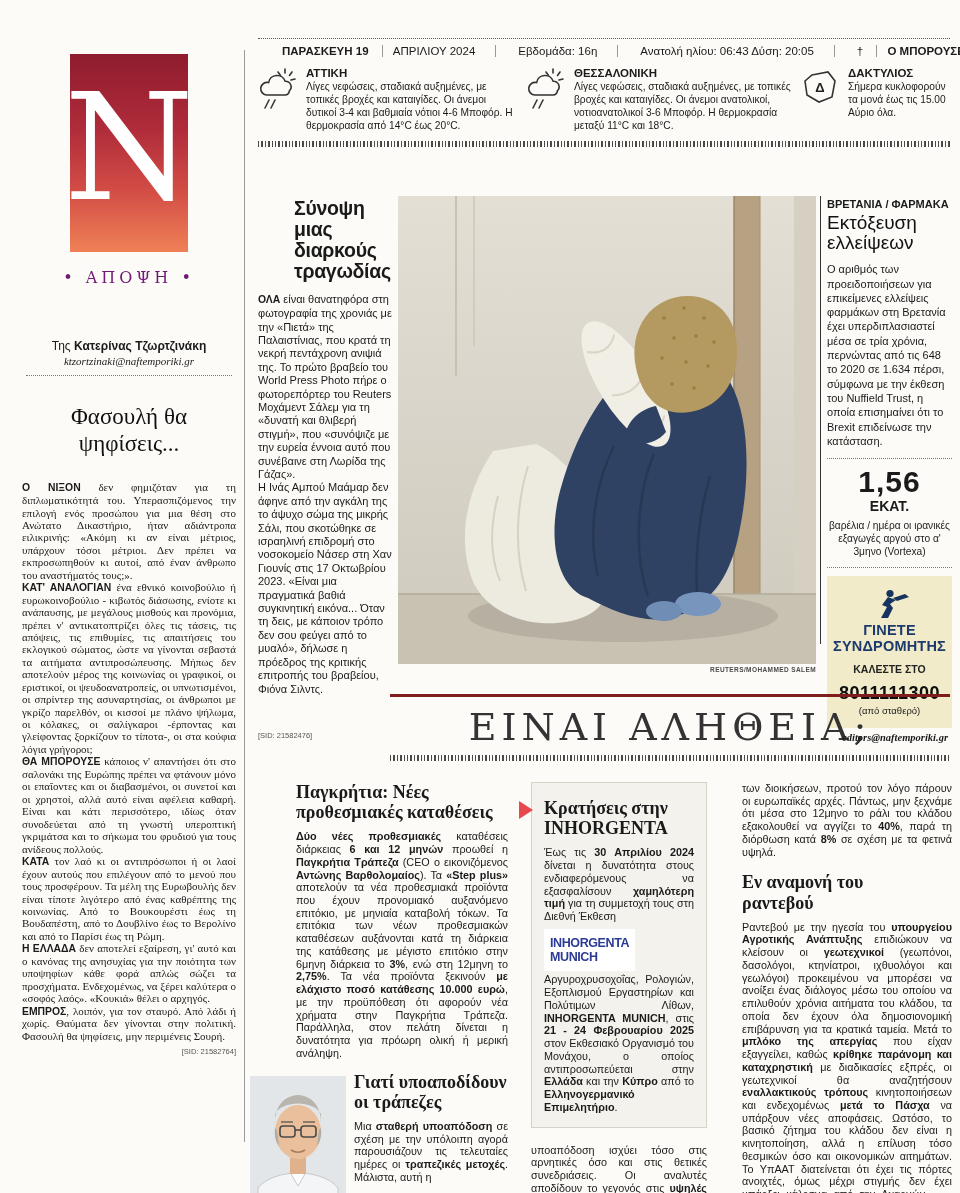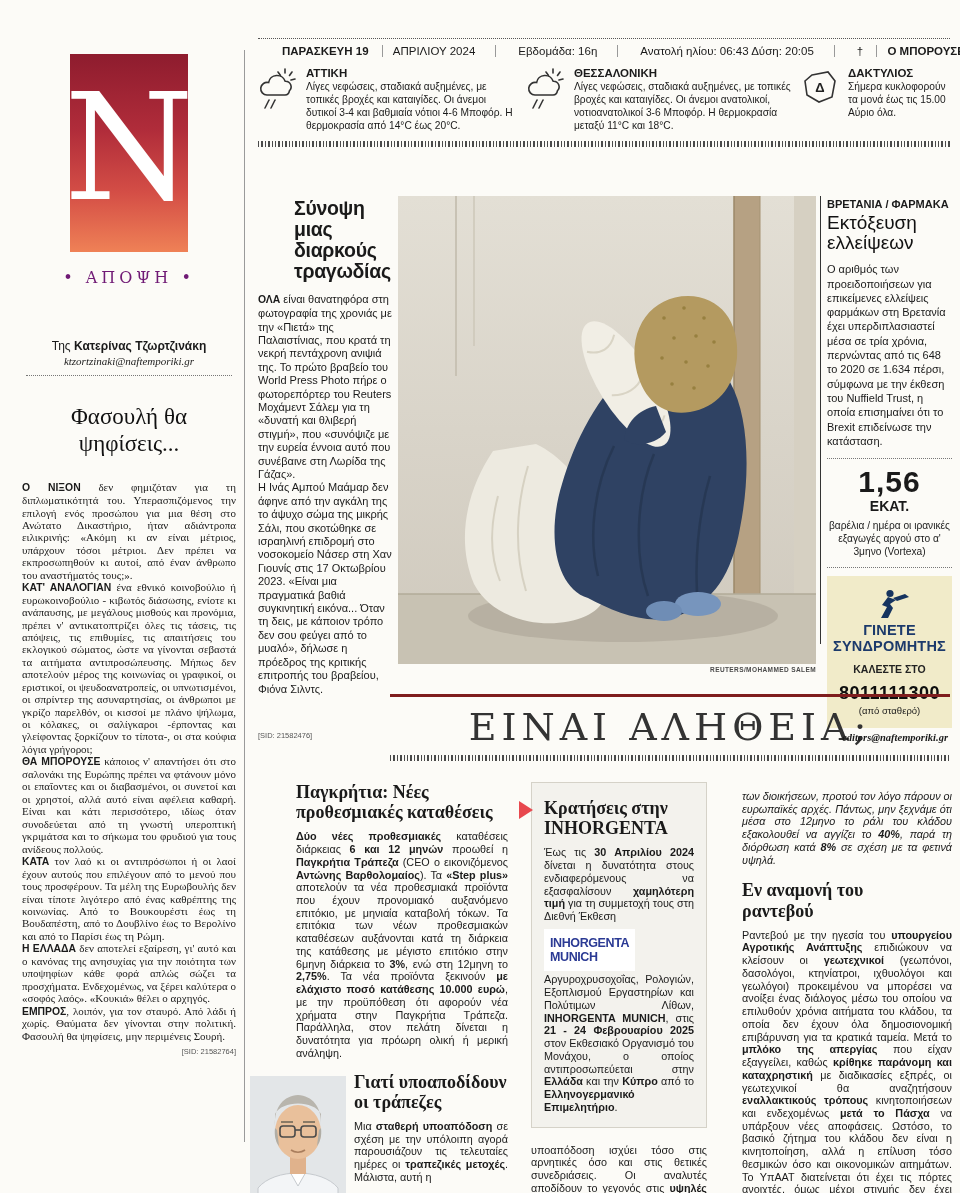--- a/index.html
+++ b/index.html
@@ -299,18 +299,18 @@
         <span>INHORGENTA</span><br>
         <span>MUNICH</span>
       </span>
       <span><span>Αργυροχρυσοχοΐας, Ρολογιών, Εξοπλισμού Εργαστηρίων και Πολύτιμων Λίθων, </span><span class="b">INHORGENTA MUNICH</span><span>, στις </span><span class="b">21 - 24 Φεβρουαρίου 2025</span><span> στον Εκθεσιακό Οργανισμό του Μονάχου, ο οποίος αντιπροσωπεύεται στην </span><span class="b">Ελλάδα</span><span> και την </span><span class="b">Κύπρο</span><span> από το </span><span class="b">Ελληνογερμανικό Επιμελητήριο</span><span>.</span></span>
     </div>
   </div>
   <div class="btext banks2"><span>υποαπόδοση ισχύει τόσο στις αρνητικές όσο και στις θετικές συνεδριάσεις. Οι αναλυτές αποδίδουν το γεγονός στις </span><span class="b">υψηλές αποδόσεις του 12μήνου</span><span>, οι οποίες δικαιολογούν την αφομοίωση των κεκτημένων. Ρόλο, επίσης, διαδραματίζει και η μεταβλητή των φετινών μερισμάτων, καθώς η αγορά περιμένει τις τελικές προτάσεις</span></div>
 </div>
 
 <div id="bcol3" class="abs">
-  <div class="btext" style="margin-top:8px;font-style:italic;"><span>των διοικήσεων, προτού τον λόγο πάρουν οι ευρωπαϊκές αρχές. Πάντως, μην ξεχνάμε ότι μέσα στο 12μηνο το ράλι του κλάδου εξακολουθεί να αγγίζει το </span><span class="b">40%</span><span>, παρά τη διόρθωση κατά </span><span class="b">8%</span><span> σε σχέση με τα φετινά υψηλά.</span></div>
+  <div class="btext" style="margin-top:0;"><span>των διοικήσεων, προτού τον λόγο πάρουν οι ευρωπαϊκές αρχές. Πάντως, μην ξεχνάμε ότι μέσα στο 12μηνο το ράλι του κλάδου εξακολουθεί να αγγίζει το </span><span class="b">40%</span><span>, παρά τη διόρθωση κατά </span><span class="b">8%</span><span> σε σχέση με τα φετινά υψηλά.</span></div>
   <div class="atitle atitle3">Εν αναμονή του ραντεβού</div>
   <div class="btext">
     <span><span>Ραντεβού με την ηγεσία του </span><span class="b">υπουργείου Αγροτικής Ανάπτυξης</span><span> επιδιώκουν να κλείσουν οι </span><span class="b">γεωτεχνικοί</span><span> (γεωπόνοι, δασολόγοι, κτηνίατροι, ιχθυολόγοι και γεωλόγοι) προκειμένου να μπορέσει να ανοίξει ένας διάλογος μέσω του οποίου να επιλυθούν χρόνια αιτήματα του κλάδου, τα οποία δεν έχουν όλα δημοσιονομική επιβάρυνση για τα κρατικά ταμεία. Μετά το </span><span class="b">μπλόκο της απεργίας</span><span> που είχαν εξαγγείλει, καθώς </span><span class="b">κρίθηκε παράνομη και καταχρηστική</span><span> με διαδικασίες εξπρές, οι γεωτεχνικοί θα αναζητήσουν </span><span class="b">εναλλακτικούς τρόπους</span><span> κινητοποιήσεων και ενδεχομένως </span><span class="b">μετά το Πάσχα</span><span> να υπάρξουν νέες αποφάσεις. Ωστόσο, το βασικό ζήτημα του κλάδου δεν είναι η κινητοποίηση, αλλά η επίλυση τόσο θεσμικών όσο και οικονομικών αιτημάτων. Το ΥπΑΑΤ διατείνεται ότι έχει τις πόρτες ανοιχτές, όμως μέχρι στιγμής δεν έχει υπάρξει κάλεσμα από την Αχαρνών. </span></span><span class="sid-inline">(SID: 21582580)</span>
   </div>
 </div>
 
 </body></html>

